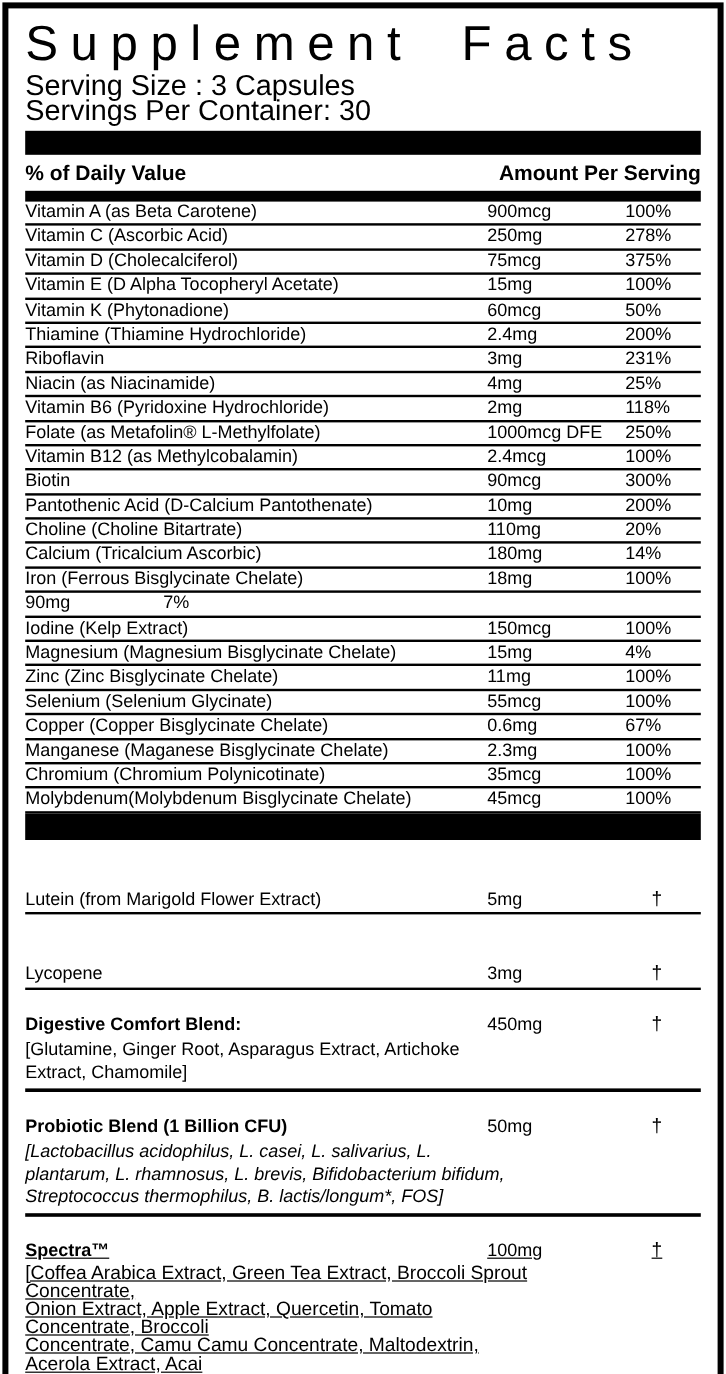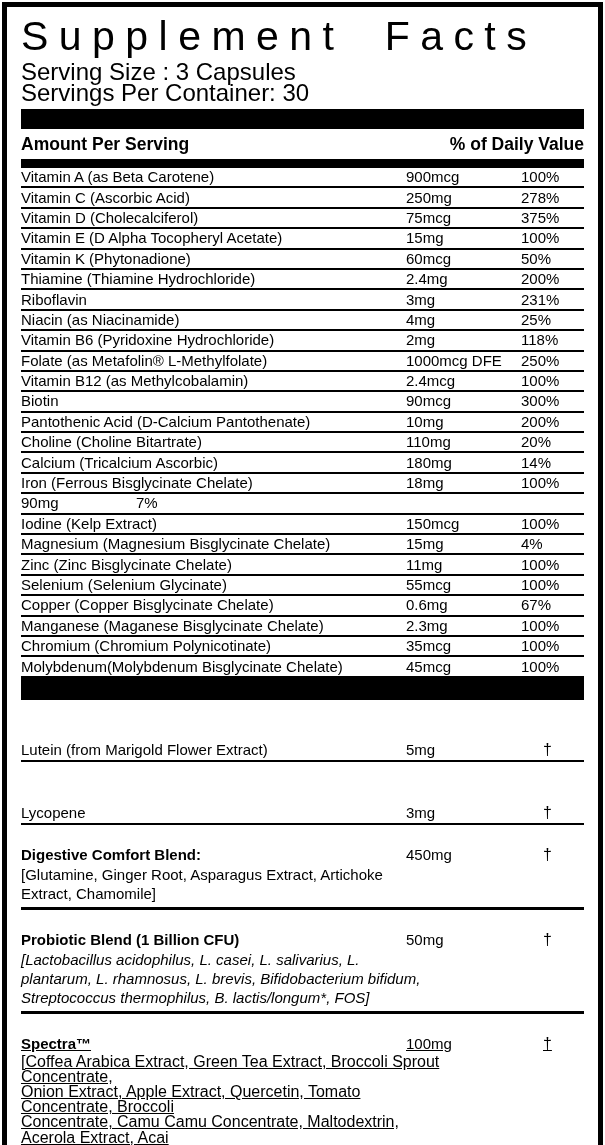--- a/index.html
+++ b/index.html
@@ -42,21 +42,21 @@
   .header-row {
     display: flex;
     justify-content: space-between;
     align-items: center;
     font-weight: bold;
     font-size: 17.5px;
     padding: 5px 0 4px 0;
   }
   .srow {
     display: flex;
-    align-items: center;
+    align-items: flex-start;
     height: 18.4px;
     border-bottom: 2px solid #000;
     font-size: 15px;
     line-height: 18px;
   }
   .srow .name { flex: 1; white-space: nowrap; }
   .srow .amount { width: 115px; white-space: nowrap; }
   .srow .dv { width: 63px; white-space: nowrap; }
   .srow .dv.dagger { padding-left: 22px; box-sizing: border-box; font-size: 16px; }
   #rows-extra .srow { height: 19.4px; margin-top: 41px; }
@@ -84,22 +84,22 @@
 <div class="label-box">
 
   <div class="sf-title">Supplement Facts</div>
 
   <div class="serving-line">Serving Size : 3 Capsules</div>
   <div class="serving-line">Servings Per Container: 30</div>
 
   <div class="bar bar-1"></div>
 
   <div class="header-row">
+    <span>% of Daily Value</span>
     <span>Amount Per Serving</span>
-    <span>% of Daily Value</span>
   </div>
 
   <div class="bar bar-2"></div>
 
   <div id="rows-main">
       <div class="srow">
         <span class="name">Vitamin A (as Beta Carotene)</span>
         <span class="amount">900mcg</span>
         <span class="dv">100%</span>
       </div>

